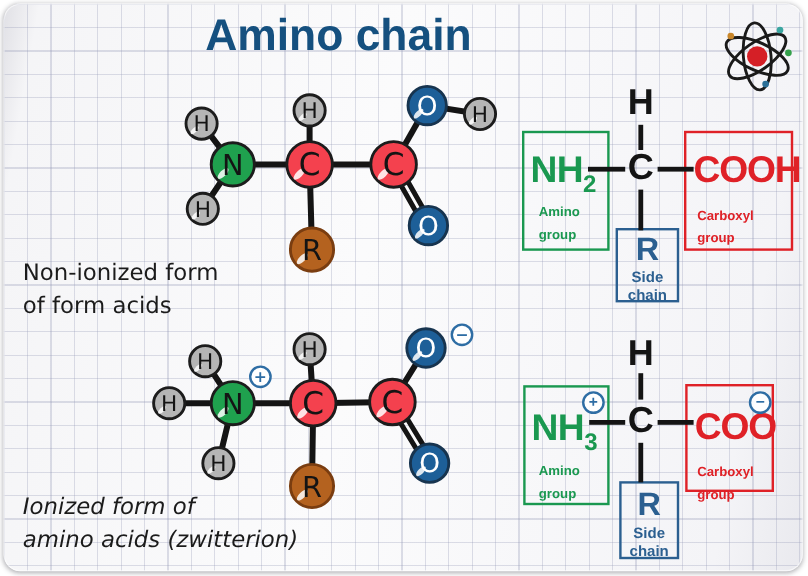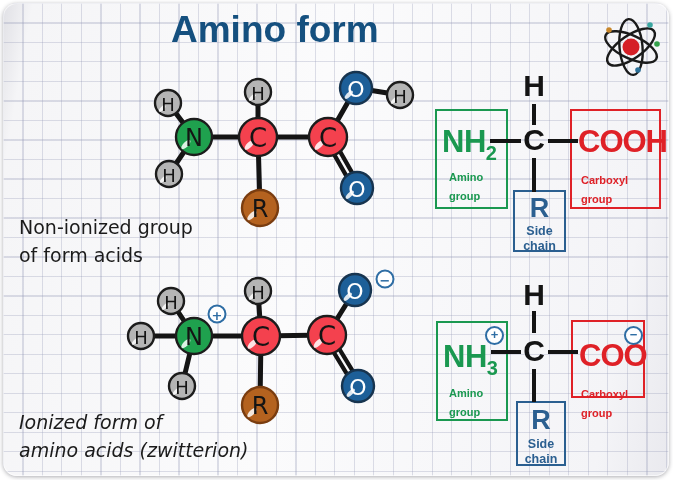--- a/index.html
+++ b/index.html
@@ -34,21 +34,21 @@
   .fside{font-weight:700;font-size:12.5px;line-height:15px;color:#2b5f90;text-align:center;}
   .fcharge{width:15px;height:15px;border:2px solid #2e6da4;border-radius:50%;
            color:#2e6da4;font-weight:700;font-size:13px;line-height:14px;text-align:center;
            background:rgba(255,255,255,.92);}
 </style>
 </head>
 <body>
 
 <div class="sheet">
 
-  <div class="title abs" style="left:168px;top:6px;">Amino form</div>
+  <div class="title abs" style="left:168px;top:6px;">Amino chain</div>
 
   <svg class="abs" style="left:597px;top:14px;" width="64" height="62" viewBox="0 0 64 62">
     <g fill="none" stroke="#1a1a1a" stroke-width="2.4">
       <ellipse cx="31" cy="30" rx="28" ry="11.5" transform="rotate(25 31 30)"></ellipse>
       <ellipse cx="31" cy="30" rx="28" ry="11.5" transform="rotate(85 31 30)"></ellipse>
       <ellipse cx="31" cy="30" rx="28" ry="11.5" transform="rotate(145 31 30)"></ellipse>
     </g>
     <circle cx="31" cy="30" r="8.5" fill="#d51f26"></circle>
     <circle cx="9" cy="13" r="2.8" fill="#c8862a"></circle>
     <circle cx="50" cy="8" r="2.8" fill="#3aa6a0"></circle>
@@ -137,21 +137,21 @@
       <circle cx="355" cy="383" r="16" fill="#1d5f98" stroke="#17344f" stroke-width="2.4"></circle>
       <ellipse cx="347.8" cy="389.72" rx="5.28" ry="2.24" fill="#ffffff" opacity="0.85" transform="rotate(-45 347.8 389.72)"></ellipse>
       <text x="355" y="384" fill="#ffffff" font-size="22" text-anchor="middle" dominant-baseline="central" font-family="&quot;DejaVu Sans&quot;, sans-serif">O</text>
       <circle cx="214" cy="311" r="8.5" fill="#ffffff" stroke="#2e6da4" stroke-width="2"></circle>
       <text x="214" y="312" fill="#2e6da4" font-size="13" font-weight="bold" text-anchor="middle" dominant-baseline="central" font-family="&quot;DejaVu Sans&quot;, sans-serif">+</text>
       <circle cx="382" cy="276" r="8.5" fill="#ffffff" stroke="#2e6da4" stroke-width="2"></circle>
       <text x="382" y="277" fill="#2e6da4" font-size="13" font-weight="bold" text-anchor="middle" dominant-baseline="central" font-family="&quot;DejaVu Sans&quot;, sans-serif">−</text>
     </svg>
 
   <div class="caption abs" style="left:16px;top:210px;">
-    <div>Non-ionized group</div>
+    <div>Non-ionized form</div>
     <div>of form acids</div>
   </div>
   <div class="caption abs" style="left:16px;top:405px;font-style:italic;">
     <div>Ionized form of</div>
     <div>amino acids (zwitterion)</div>
   </div>
 
   <div class="fbox green-box abs" style="left:432px;top:106px;width:73px;height:100px;">
     <div class="fbig green abs" style="left:5px;top:13px;"><span>NH</span><sub class="fsub">2</sub></div>
     <div class="flabel green abs" style="left:12px;top:57px;">
@@ -185,21 +185,21 @@
 
   <div class="fbox green-box abs" style="left:433px;top:318px;width:72px;height:100px;">
     <div class="fbig green abs" style="left:5px;top:16px;"><span>NH</span><sub class="fsub">3</sub></div>
     <div class="fcharge abs" style="left:47px;top:3px;">+</div>
     <div class="flabel green abs" style="left:11px;top:61px;">
       <div>Amino</div>
       <div>group</div>
     </div>
   </div>
 
-  <div class="fbox red-box abs" style="left:568px;top:317px;width:74px;height:78px;">
+  <div class="fbox red-box abs" style="left:568px;top:317px;width:74px;height:90px;">
     <div class="fbig red abs" style="left:6px;top:16px;letter-spacing:-1px;">COO</div>
     <div class="fcharge abs" style="left:51px;top:4px;">−</div>
     <div class="flabel red abs" style="left:8px;top:63px;">
       <div>Carboxyl</div>
       <div>group</div>
     </div>
   </div>
 
   <div class="fbox blue-box abs" style="left:513px;top:398px;width:50px;height:65px;">
     <div class="fr abs" style="left:0;top:2px;width:46px;">R</div>

